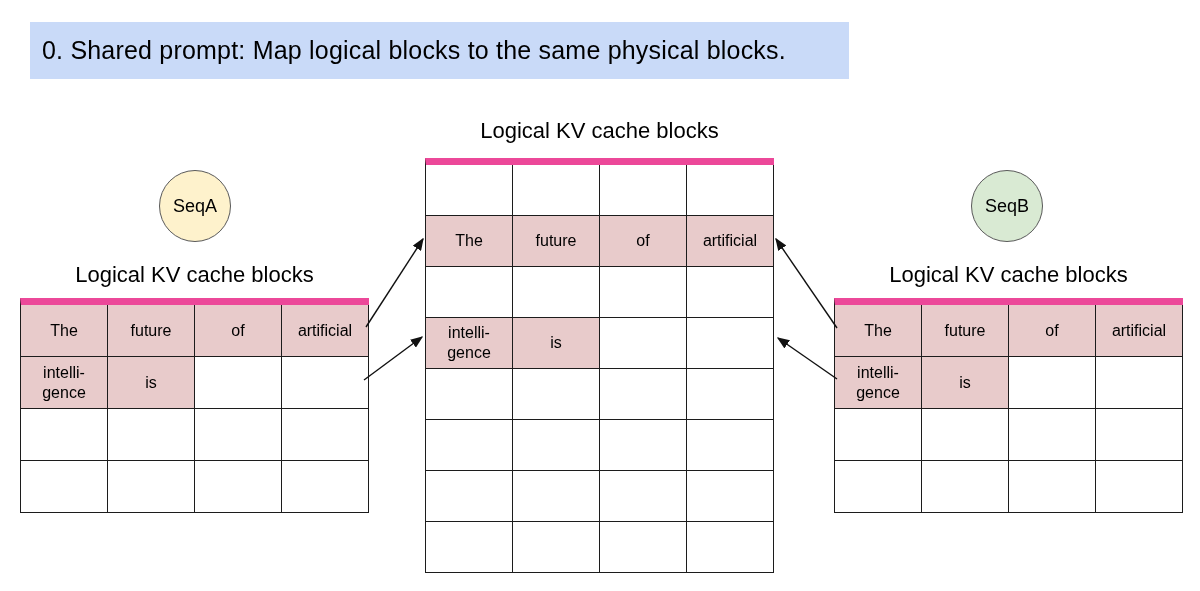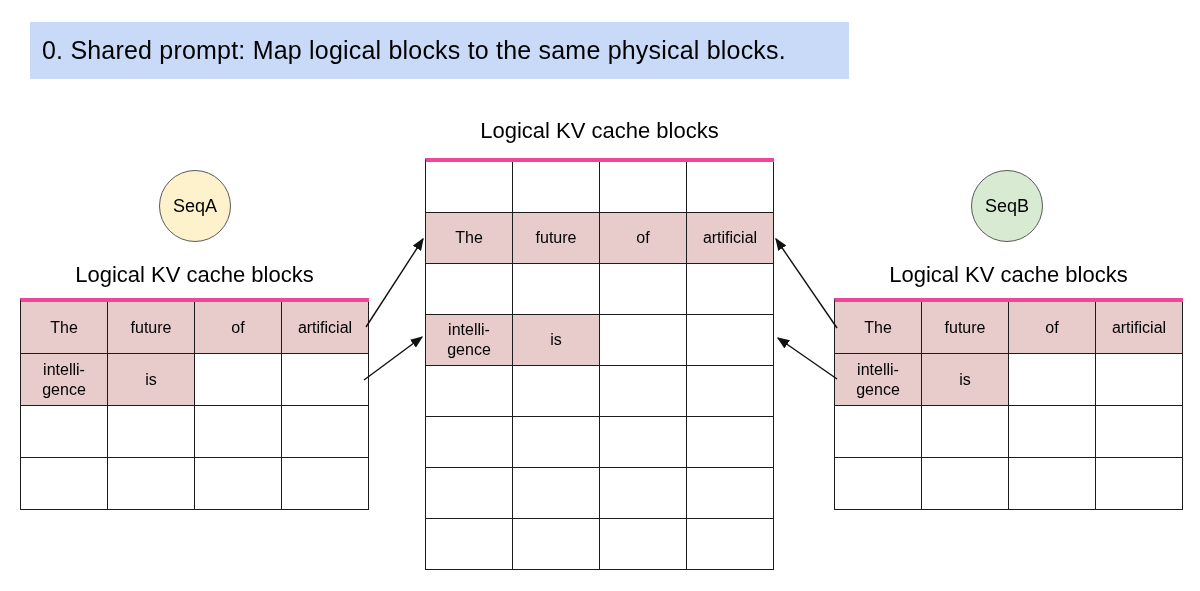--- a/index.html
+++ b/index.html
@@ -14,21 +14,21 @@
     font-size:25px;letter-spacing:0.2px;
   }
   .section-title{
     position:absolute;text-align:center;font-size:22px;line-height:26px;
   }
   #physical-title{left:425px;top:118px;width:349px;}
   #logical-a-title{left:20px;top:262px;width:349px;}
   #logical-b-title{left:834px;top:262px;width:349px;}
   .kv-table{
     position:absolute;display:grid;
-    border-top:4px solid #ec4899;border-left:1px solid #1c1c1c;
+    border-top:7px solid #ec4899;border-left:1px solid #1c1c1c;
     background:#fff;
   }
   #physical-table{left:425px;top:158px;grid-template-columns:repeat(4,87px);grid-auto-rows:51px;}
   #logical-a-table{left:20px;top:298px;grid-template-columns:repeat(4,87px);grid-auto-rows:52px;}
   #logical-b-table{left:834px;top:298px;grid-template-columns:repeat(4,87px);grid-auto-rows:52px;}
   .cell{
     border-right:1px solid #1c1c1c;border-bottom:1px solid #1c1c1c;
     display:flex;align-items:center;justify-content:center;text-align:center;
     font-size:16px;line-height:20px;white-space:pre-line;box-sizing:border-box;
   }

